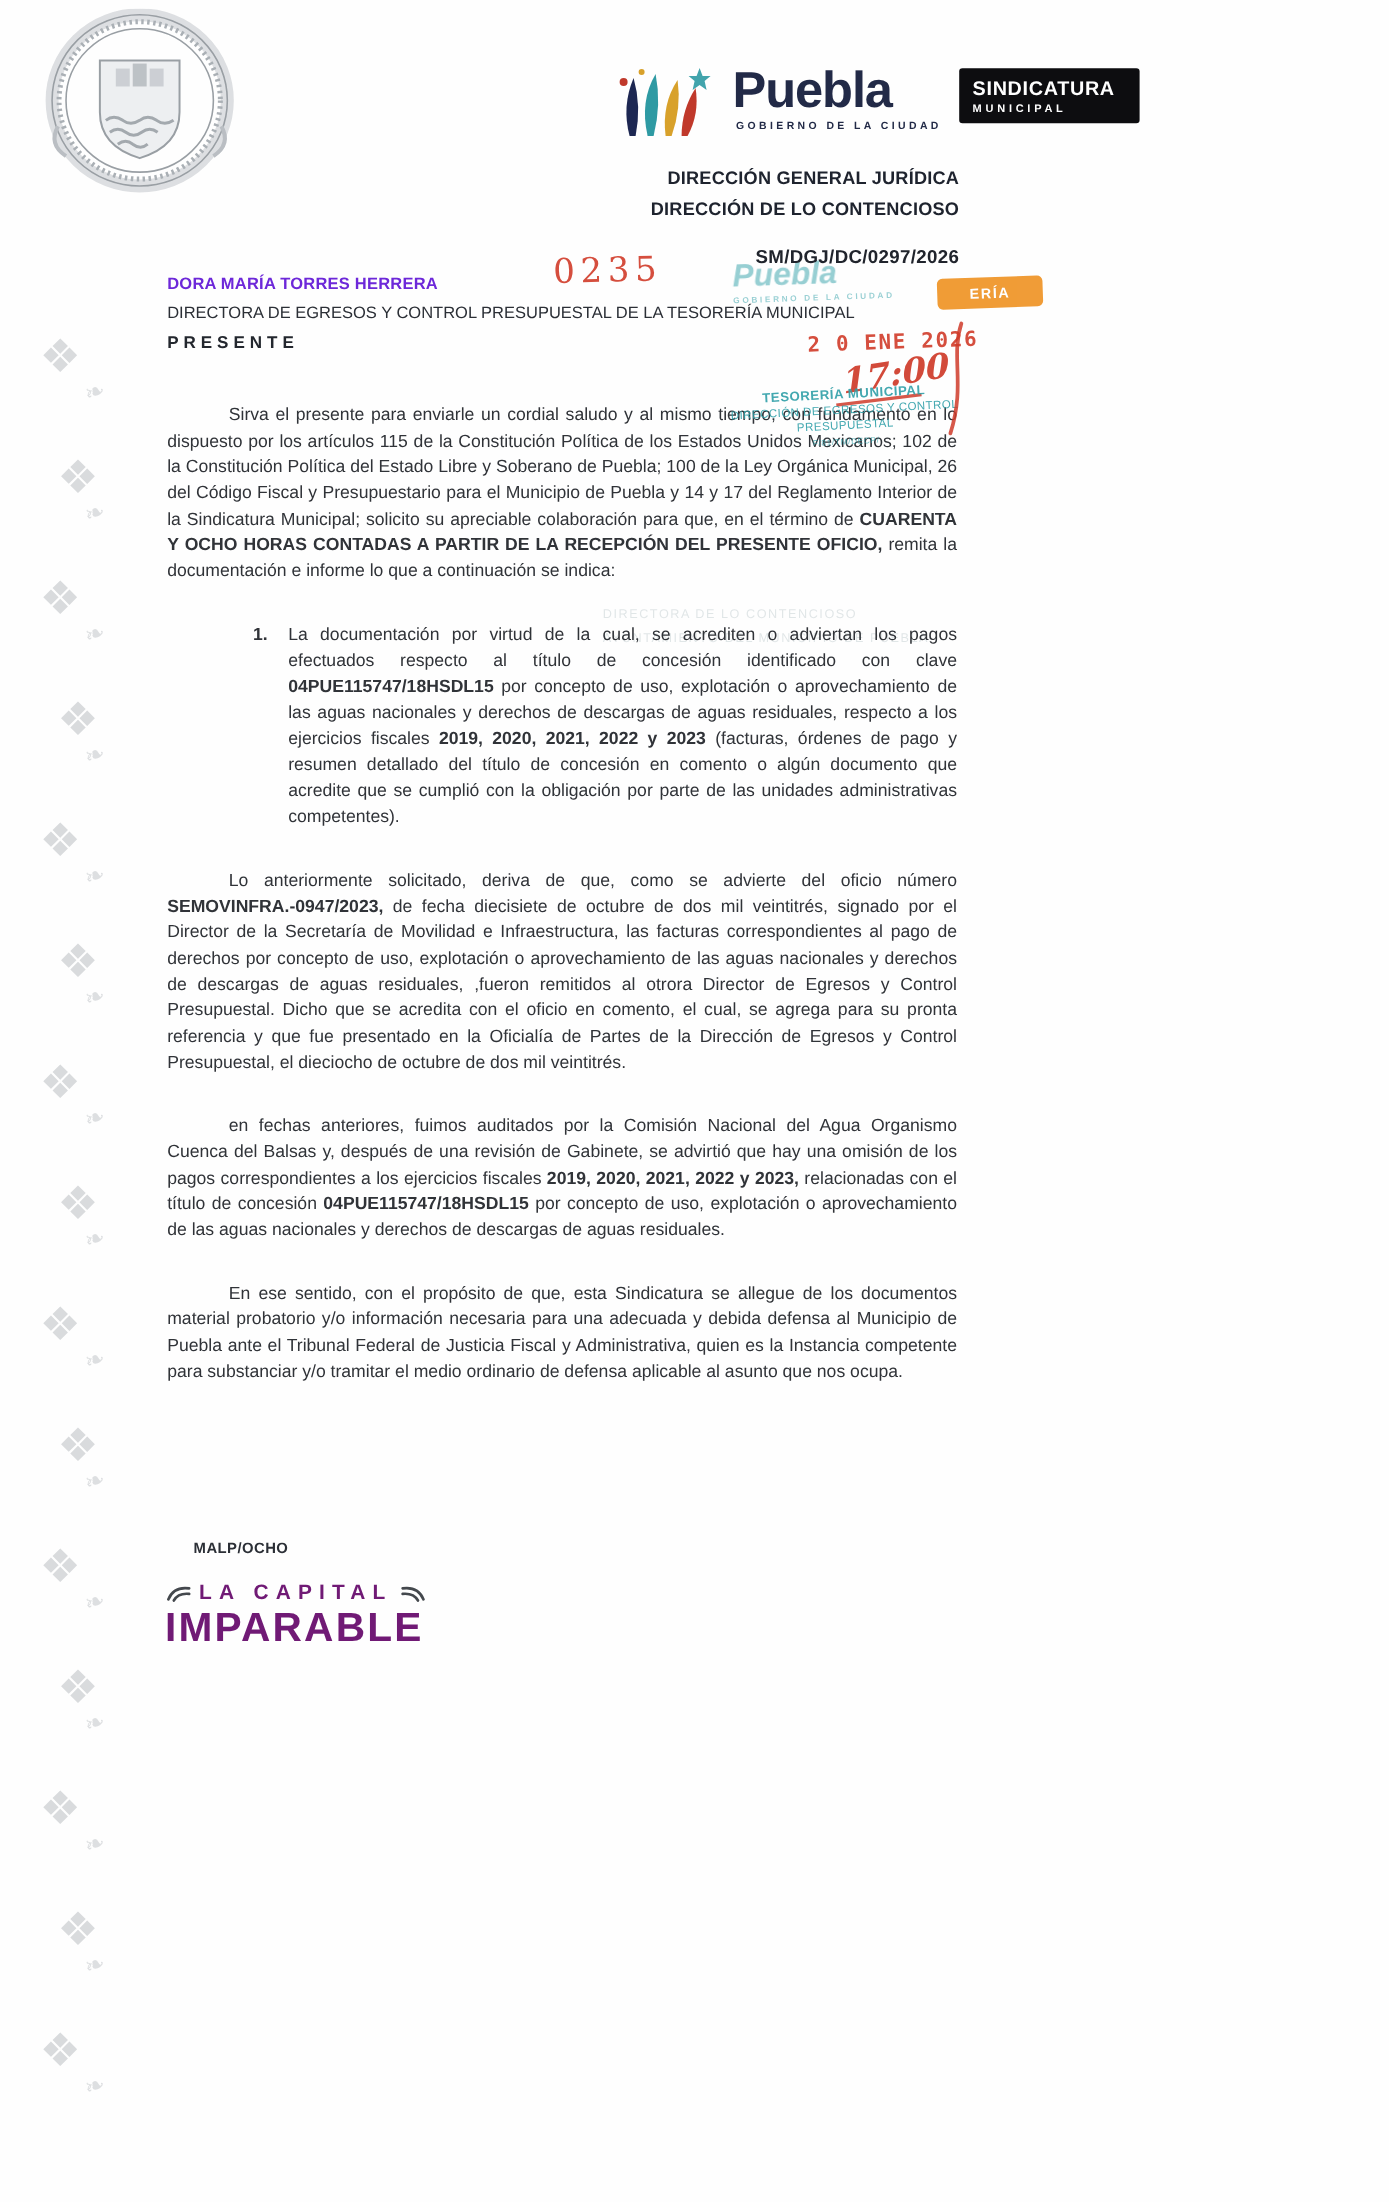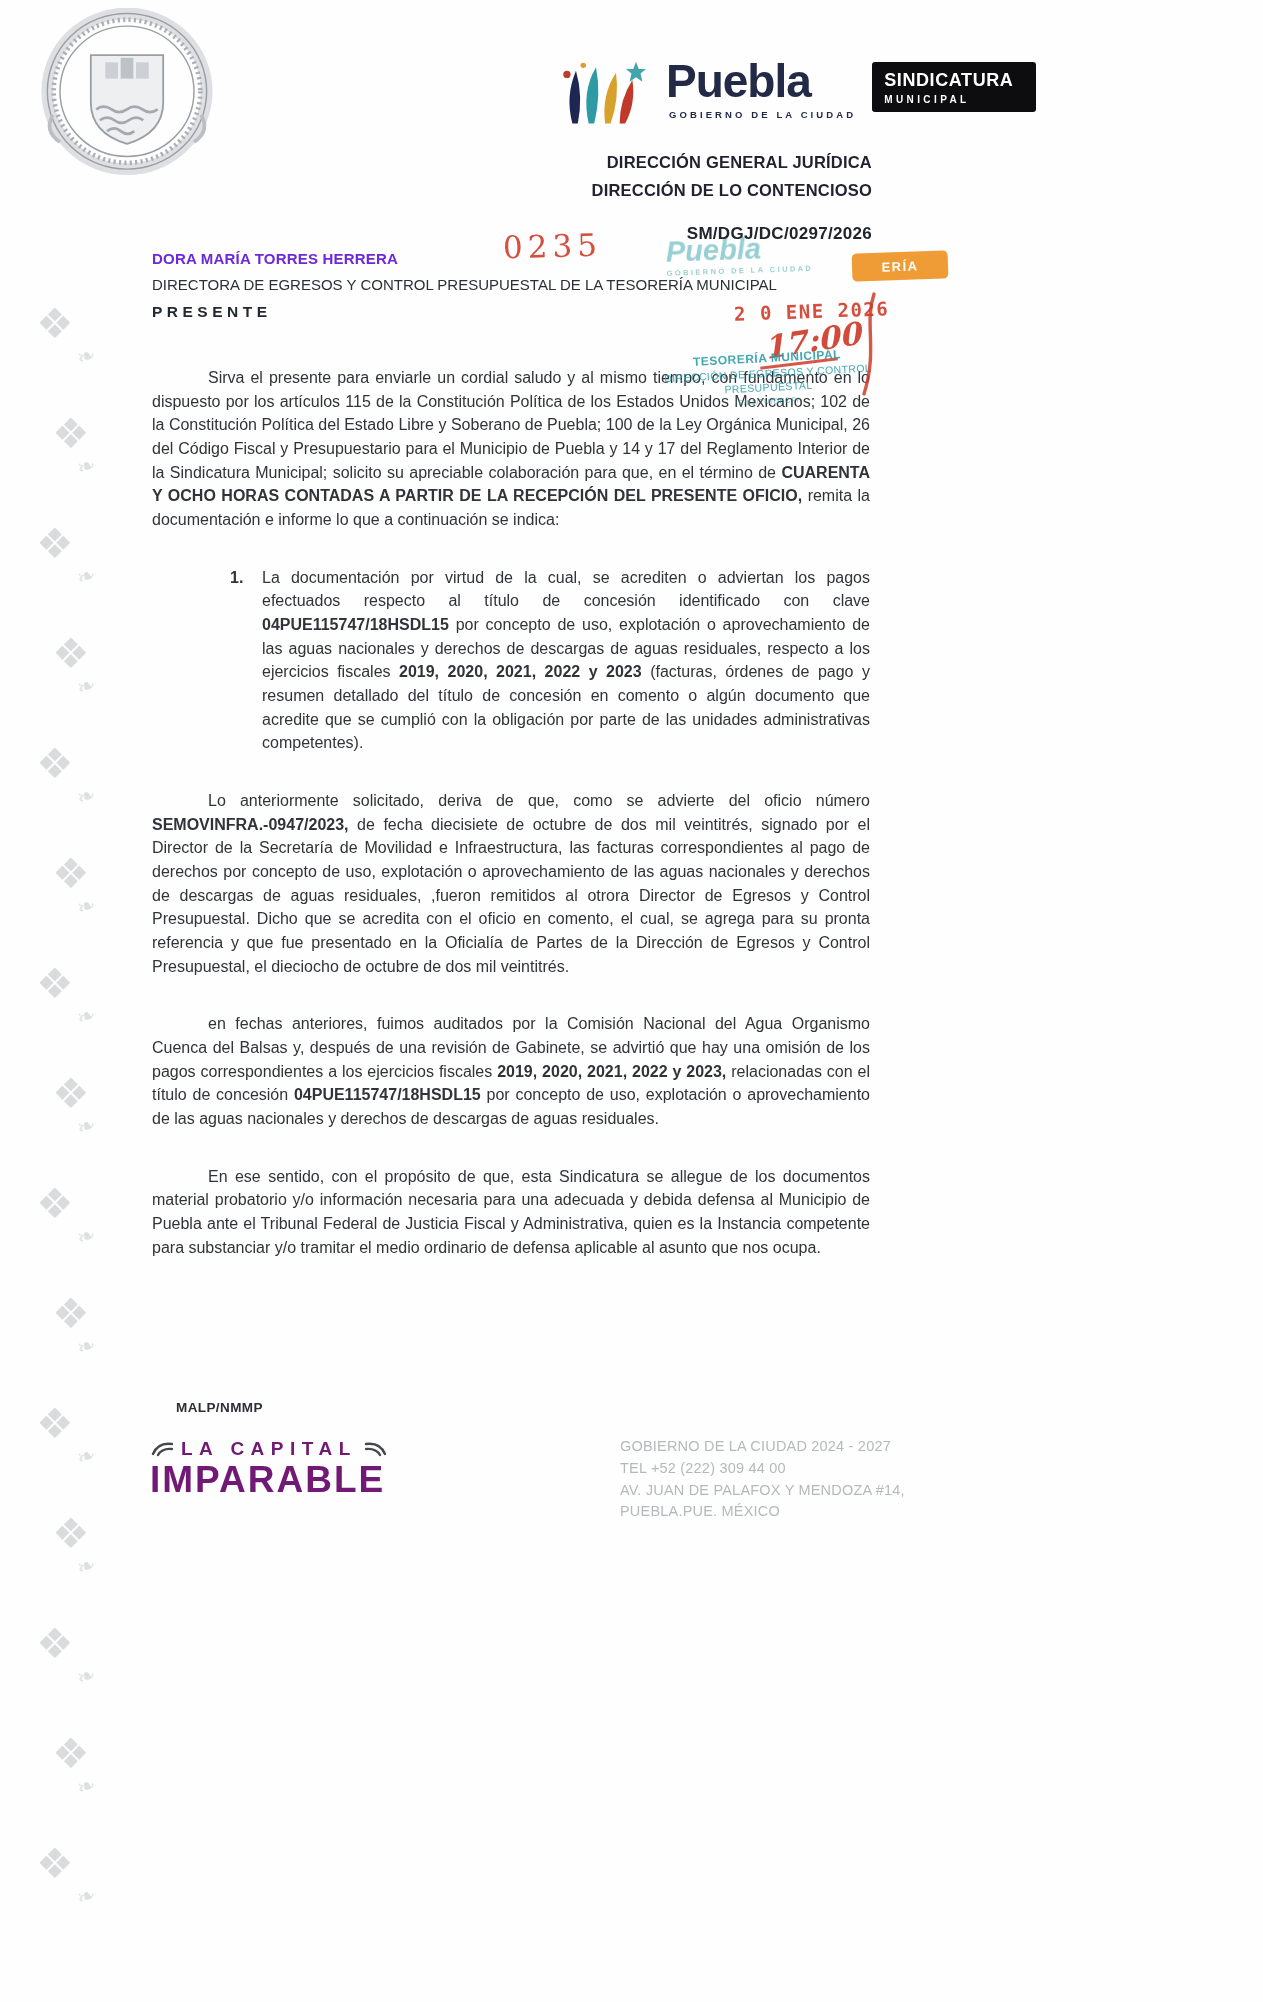--- a/index.html
+++ b/index.html
@@ -184,47 +184,45 @@
       <div class="ro1">TESORERÍA MUNICIPAL</div>
       <div class="ro2">DIRECCIÓN DE EGRESOS Y CONTROL</div>
       <div class="ro2">PRESUPUESTAL</div>
       <div class="ro3">F/81/TM/DECP/</div>
     </div>
     <svg class="recv-stroke" viewBox="0 0 28 110">
       <path d="M20 4 C10 34 24 60 10 104" fill="none" stroke="#cf3b2a" stroke-width="3.4" stroke-linecap="round" opacity=".85"></path>
     </svg>
   </div>
 
+  <div class="ghost-mid">
+    <div>DIRECTORA DE LO CONTENCIOSO</div>
+    <div>AYUNTAMIENTO DEL MUNICIPIO DE PUEBLA</div>
+  </div>
 
   <div class="bodycol">
     <p class="para indent"><span>Sirva el presente para enviarle un cordial saludo y al mismo tiempo, con fundamento en lo dispuesto por los artículos 115 de la Constitución Política de los Estados Unidos Mexicanos; 102 de la Constitución Política del Estado Libre y Soberano de Puebla; 100 de la Ley Orgánica Municipal, 26 del Código Fiscal y Presupuestario para el Municipio de Puebla y 14 y 17 del Reglamento Interior de la Sindicatura Municipal; solicito su apreciable colaboración para que, en el término de </span><b>CUARENTA Y OCHO HORAS CONTADAS A PARTIR DE LA RECEPCIÓN DEL PRESENTE OFICIO,</b><span> remita la documentación e informe lo que a continuación se indica:</span></p>
     <div class="listrow">
       <div class="listnum">1.</div>
       <p class="listtext"><span>La documentación por virtud de la cual, se acrediten o adviertan los pagos efectuados respecto al título de concesión identificado con clave </span><b>04PUE115747/18HSDL15</b><span> por concepto de uso, explotación o aprovechamiento de las aguas nacionales y derechos de descargas de aguas residuales, respecto a los ejercicios fiscales </span><b>2019, 2020, 2021, 2022 y 2023</b><span> (facturas, órdenes de pago y resumen detallado del título de concesión en comento o algún documento que acredite que se cumplió con la obligación por parte de las unidades administrativas competentes).</span></p>
     </div>
     <p class="para indent"><span>Lo anteriormente solicitado, deriva de que, como se advierte del oficio número </span><b>SEMOVINFRA.-0947/2023,</b><span> de fecha diecisiete de octubre de dos mil veintitrés, signado por el Director de la Secretaría de Movilidad e Infraestructura, las facturas correspondientes al pago de derechos por concepto de uso, explotación o aprovechamiento de las aguas nacionales y derechos de descargas de aguas residuales, ,fueron remitidos al otrora Director de Egresos y Control Presupuestal. Dicho que se acredita con el oficio en comento, el cual, se agrega para su pronta referencia y que fue presentado en la Oficialía de Partes de la Dirección de Egresos y Control Presupuestal, el dieciocho de octubre de dos mil veintitrés.</span></p>
     <p class="para indent"><span>en fechas anteriores, fuimos auditados por la Comisión Nacional del Agua Organismo Cuenca del Balsas y, después de una revisión de Gabinete, se advirtió que hay una omisión de los pagos correspondientes a los ejercicios fiscales </span><b>2019, 2020, 2021, 2022 y 2023,</b><span> relacionadas con el título de concesión </span><b>04PUE115747/18HSDL15</b><span> por concepto de uso, explotación o aprovechamiento de las aguas nacionales y derechos de descargas de aguas residuales.</span></p>
     <p class="para indent"><span>En ese sentido, con el propósito de que, esta Sindicatura se allegue de los documentos material probatorio y/o información necesaria para una adecuada y debida defensa al Municipio de Puebla ante el Tribunal Federal de Justicia Fiscal y Administrativa, quien es la Instancia competente para substanciar y/o tramitar el medio ordinario de defensa aplicable al asunto que nos ocupa.</span></p>
   </div>
 
-  <div class="initials">MALP/NMMP</div>
+  <div class="initials">MALP/OCHO</div>
 
   <div class="brand-footer">
     <div class="bf-top">
       <svg class="swoosh" viewBox="0 0 24 18">
         <path d="M22 4 Q8 2 3 14 M22 9 Q12 8 8 15" stroke="currentColor" stroke-width="2.4" fill="none" stroke-linecap="round"></path>
       </svg>
       <span>LA CAPITAL</span>
       <svg class="swoosh flip" viewBox="0 0 24 18">
         <path d="M22 4 Q8 2 3 14 M22 9 Q12 8 8 15" stroke="currentColor" stroke-width="2.4" fill="none" stroke-linecap="round"></path>
       </svg>
     </div>
     <div class="bf-bottom">IMPARABLE</div>
   </div>
 
-  <div class="contact">
-    <div>GOBIERNO DE LA CIUDAD 2024 - 2027</div>
-    <div>TEL +52 (222) 309 44 00</div>
-    <div>AV. JUAN DE PALAFOX Y MENDOZA #14,</div>
-    <div>PUEBLA.PUE. MÉXICO</div>
-  </div>
 
 </div>
 
 </body></html>

